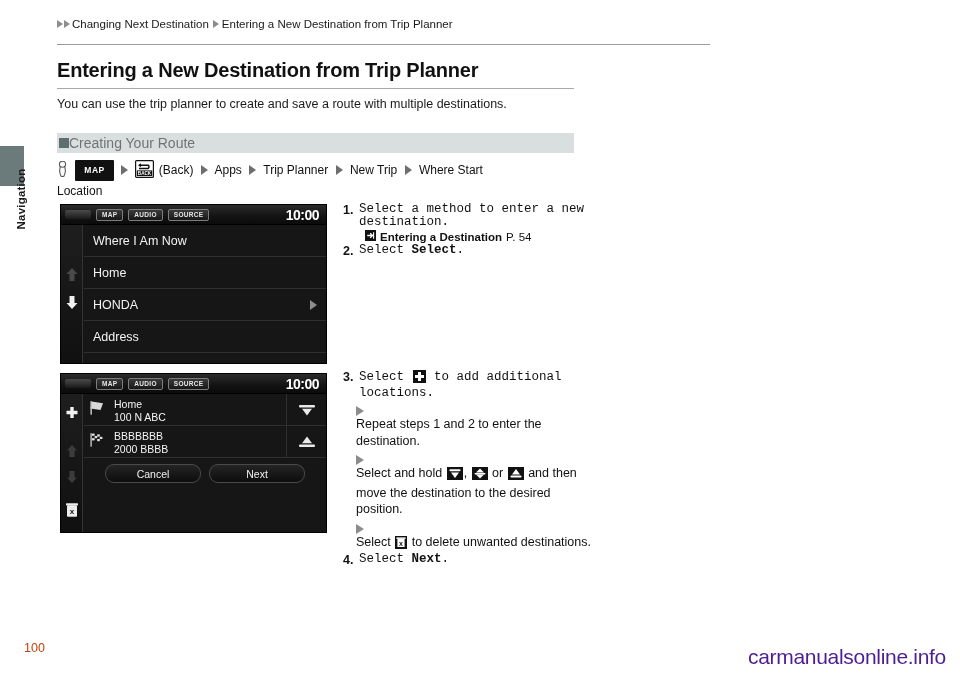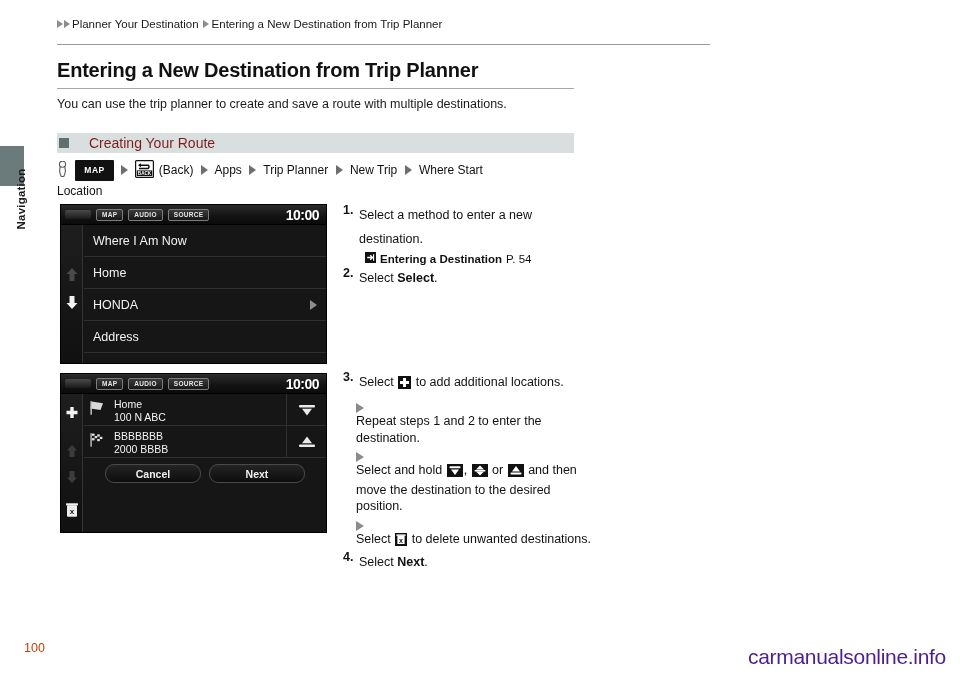--- a/index.html
+++ b/index.html
@@ -71,21 +71,21 @@
   
   #section-band {
     position:absolute; left:57px; top:133px; width:517px; height:20px;
     background:#d9dfdf;
     display:flex; align-items:center;
   }
   #section-bullet {
     width:10px; height:10px; background:#5f6f6f; margin-left:2px;
   }
   #section-title {
-    font-size:14px; color:#7f1d1d; margin-left:20px;
+    font-size:14px; color:#737373; margin-left:0;
   }
 
   
   #navpath {
     position:absolute; left:57px; top:160px; width:520px;
     font-size:12px; line-height:17px; color:#111;
   }
   #navpath .seg { font-weight:normal; }
   #navpath .plain { font-weight:normal; }
   .np-arrow {
@@ -194,28 +194,28 @@
   }
   .trip-buttons {
     height:28px; display:flex; align-items:center;
     justify-content:center; gap:8px; padding-top:3px;
   }
   .trip-btn {
     width:96px; height:19px;
     border:1px solid #4a4a4a; border-radius:9px;
     background:linear-gradient(180deg,#242424,#0d0d0d);
     color:#f0f0f0; font-size:10.5px;
-    display:flex; align-items:center; justify-content:center;font-weight:bold;
+    display:flex; align-items:center; justify-content:center;
   }
 
   
   #steps { position:absolute; left:343px; width:250px; font-size:12.5px; color:#111; }
   .step { display:flex; margin-bottom:1px; }
   .step-num { font-weight:bold; width:16px; flex:none; }
-  .step-body { flex:1; line-height:24px; }
+  .step-body { flex:1; line-height:13px;font-family:Liberation Mono, monospace; }
   .bold { font-weight:bold; }
 
   .ref-line {
     margin-left:22px; display:flex; align-items:center;
     font-size:11.5px; margin-top:1px; margin-bottom:1px;
   }
   .ref-icon {
     display:inline-block; margin-right:4px; vertical-align:-2px;
   }
   .ref-title { font-weight:bold; }
@@ -253,21 +253,21 @@
 <body>
 
 <div id="sidebar">
   <div id="sidebar-tab"></div>
   <div id="sidebar-label">Navigation</div>
 </div>
 
 <div id="breadcrumb">
   <span class="bc-arrow"></span>
   <span class="bc-arrow second"></span>
-  <span class="bc-text">Planner Your Destination</span>
+  <span class="bc-text">Changing Next Destination</span>
   <span class="bc-arrow mid"></span>
   <span class="bc-text">Entering a New Destination from Trip Planner</span>
 </div>
 <div id="head-rule"></div>
 
 <div id="page-title">Entering a New Destination from Trip Planner</div>
 <div id="title-rule"></div>
 <div id="intro">You can use the trip planner to create and save a route with multiple destinations.</div>
 
 <div id="section-band">

